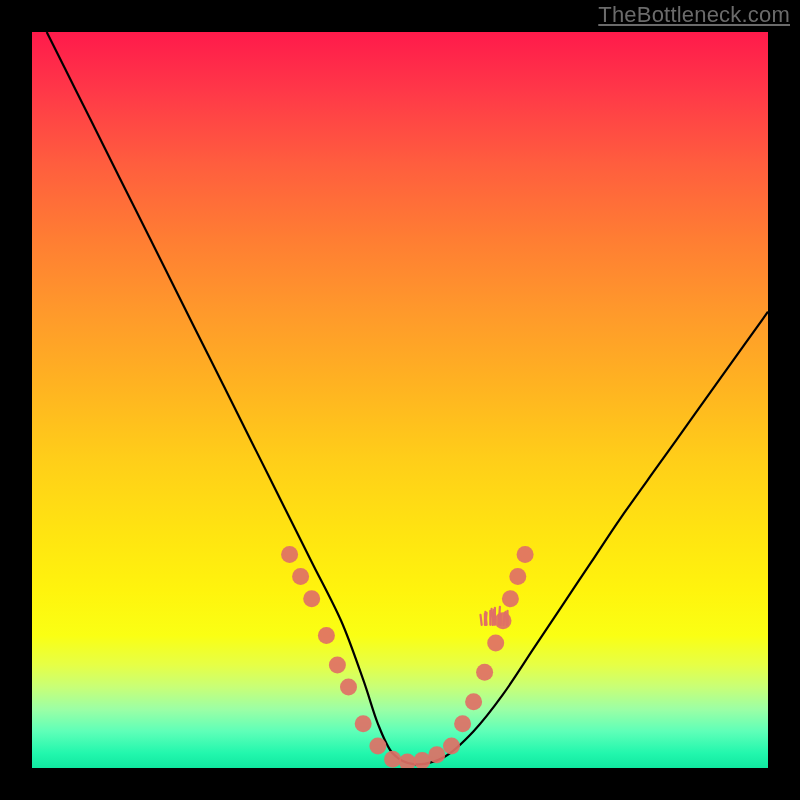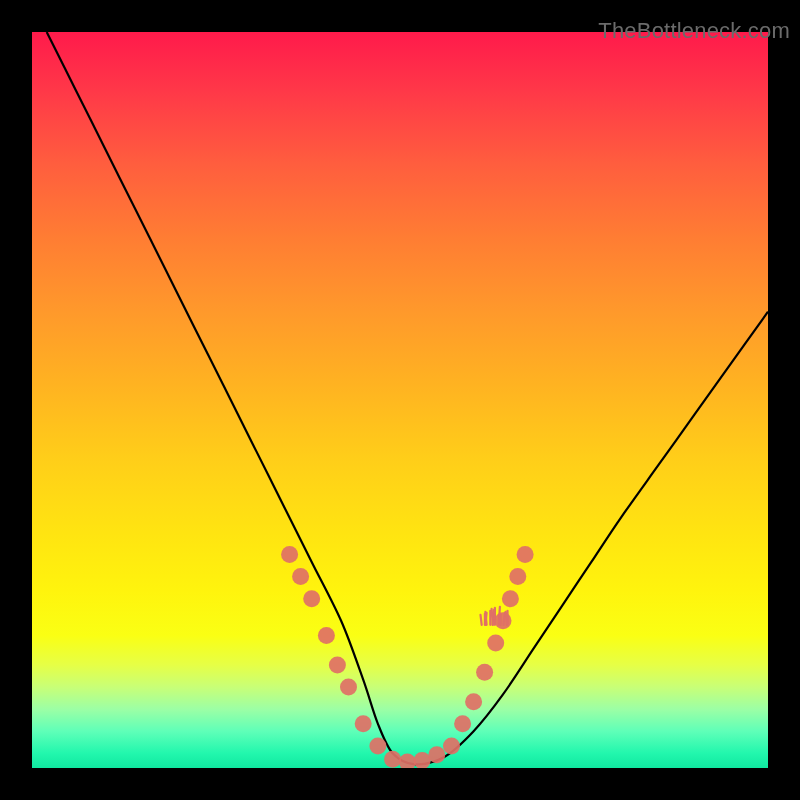--- a/index.html
+++ b/index.html
@@ -44,27 +44,28 @@
       #e6ff46 86%,
       #c8ff77 89%,
       #9cffa5 92%,
       #5fffb8 95%,
       #22f7ad 98%,
       #10e8a0 100%
     );
   }
   .watermark {
     position: absolute;
-    top: 18px;
+    top: 2px;
     right: 10px;
     color: #6b6b6b;
     font-size: 22px;
     font-weight: 500;
     letter-spacing: 0.2px;
     z-index: 5;
+    text-decoration: underline;
   }
   svg.curve {
     position: absolute;
     inset: 0;
     width: 736px;
     height: 736px;
     z-index: 3;
   }
 </style>
 </head>

